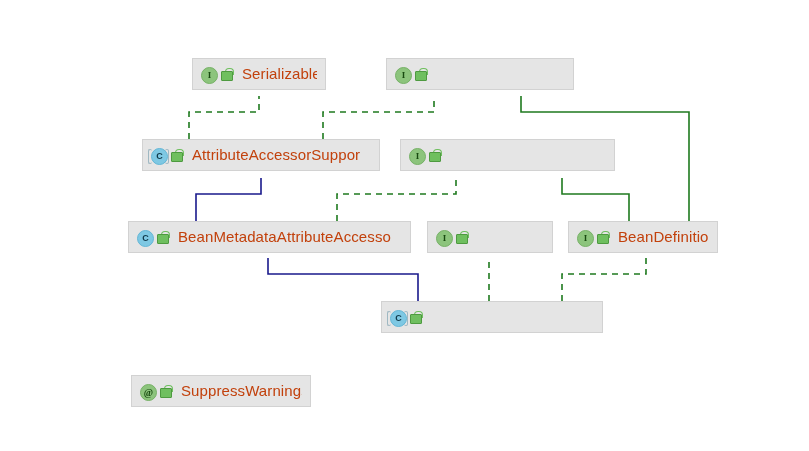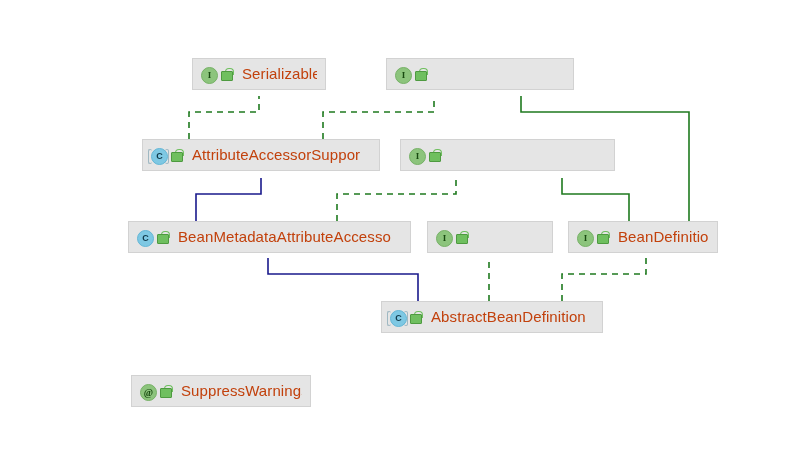--- a/index.html
+++ b/index.html
@@ -178,21 +178,20 @@
       <div class="node" id="abstract-bean-definition-node" style="left: 381px; top: 301px; width: 222px; height: 32px; background: rgb(229, 229, 229); border-color: rgb(210, 210, 210);">
         <span class="tyicon ty-class">
           <span class="brk l"></span>
           <span class="brk r"></span>
           <span class="disc">C</span>
         </span>
         <span class="lock">
           <span class="shackle"></span>
           <span class="body"></span>
         </span>
-        <span class="label">AbstractBeanDefinition</span>
       </div>
       <div class="node" id="suppress-warnings-node" style="left: 131px; top: 375px; width: 180px; height: 32px; background: rgb(229, 229, 229); border-color: rgb(210, 210, 210);">
         <span class="tyicon ty-annotation">
           <span class="disc">@</span>
         </span>
         <span class="lock">
           <span class="shackle"></span>
           <span class="body"></span>
         </span>
         <span class="label">SuppressWarnings</span>

